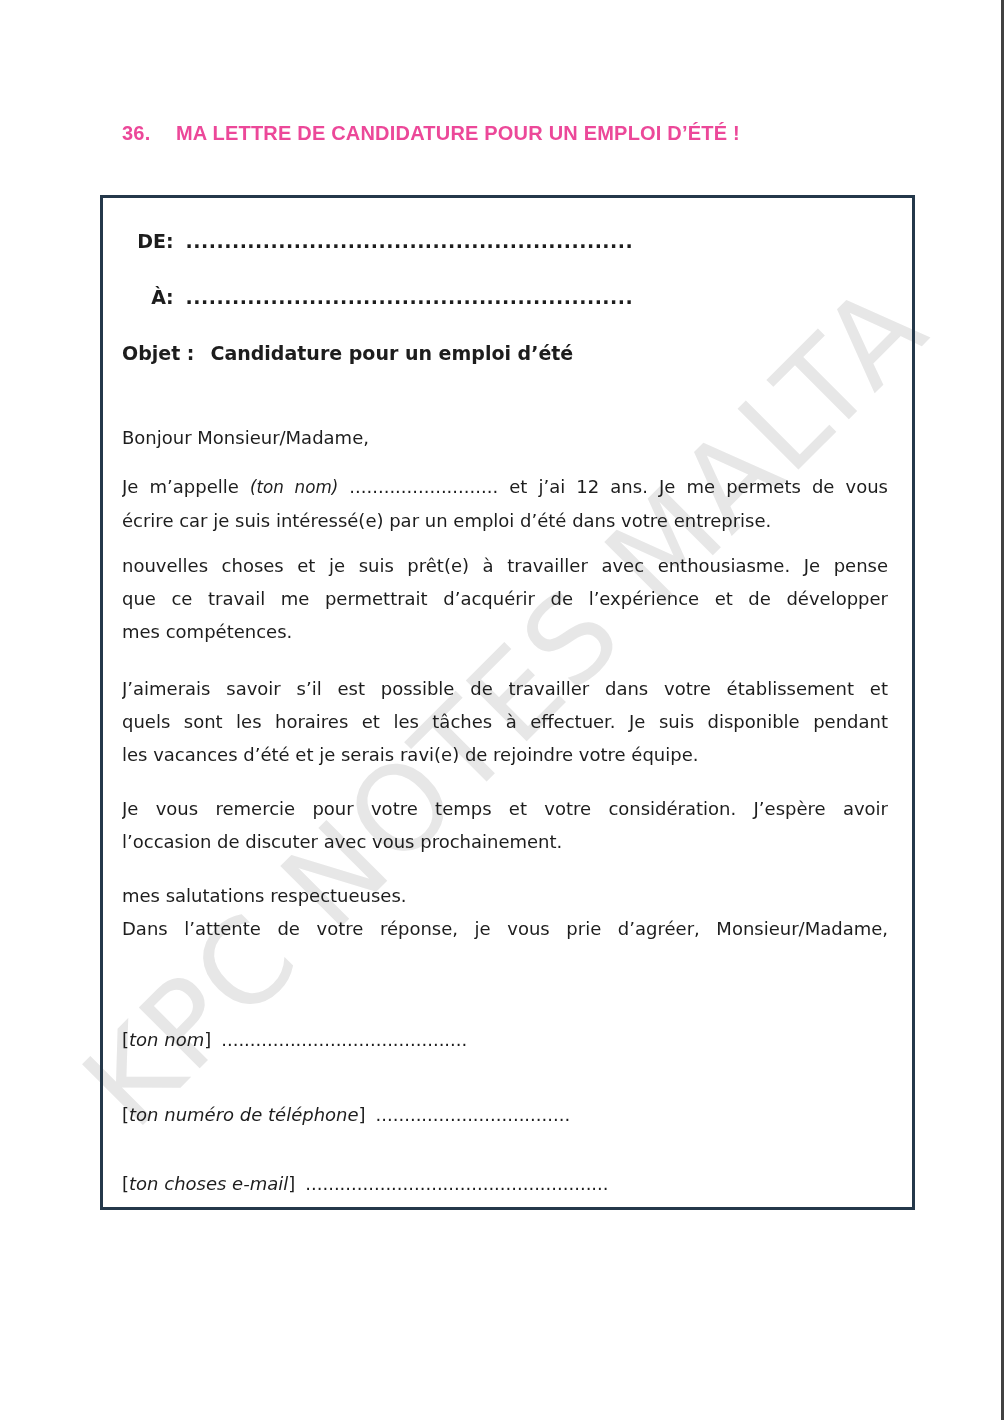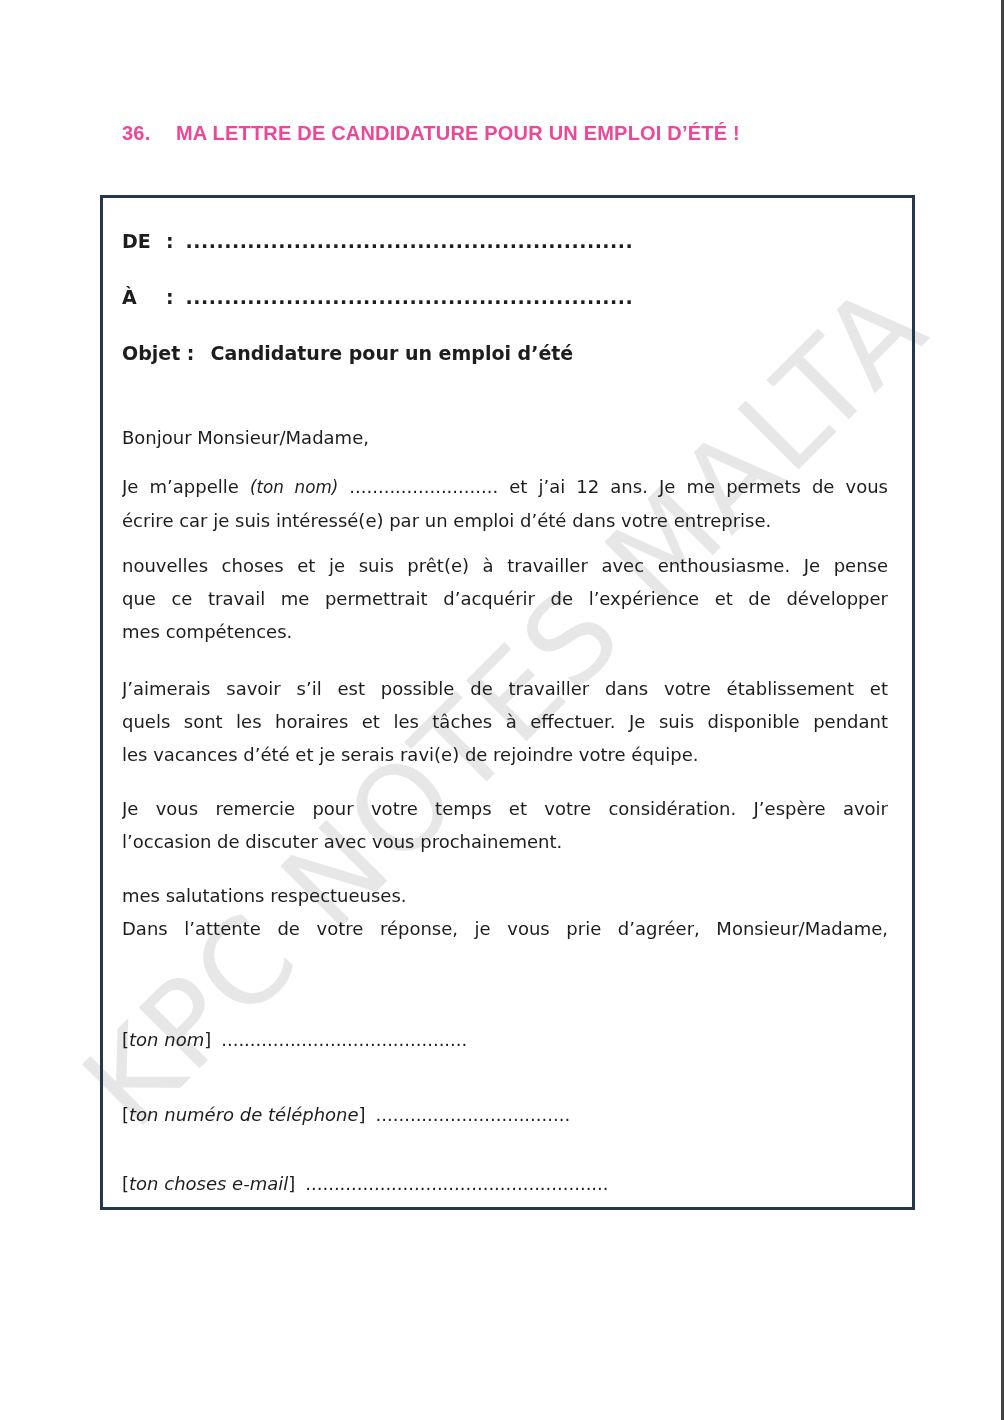--- a/index.html
+++ b/index.html
@@ -45,21 +45,21 @@
     background:transparent;
   }
   .lh-row{
     font-weight:bold;
     font-size:19px;
     line-height:33px;
     white-space:nowrap;
     overflow:hidden;
   }
   .lh-row + .lh-row{margin-top:23px;}
-  .lh-label{display:inline-block;width:44px;}
+  .lh-label{display:inline-block;width:44px;text-align:right;}
   .lh-dots{margin-left:12px;letter-spacing:0.5px;}
   .objet-row{margin-top:23px;font-weight:bold;font-size:19px;line-height:33px;white-space:nowrap;}
   .objet-value{margin-left:16px;}
   .greeting{margin-top:51px;font-size:18px;line-height:33px;}
   .para{font-size:18px;line-height:33px;}
   .para .line{overflow:hidden;}
   .para .line.just{text-align:justify;text-align-last:justify;}
   .p1{margin-top:16px;}
   .p2{margin-top:12px;}
   .p3{margin-top:24px;}

